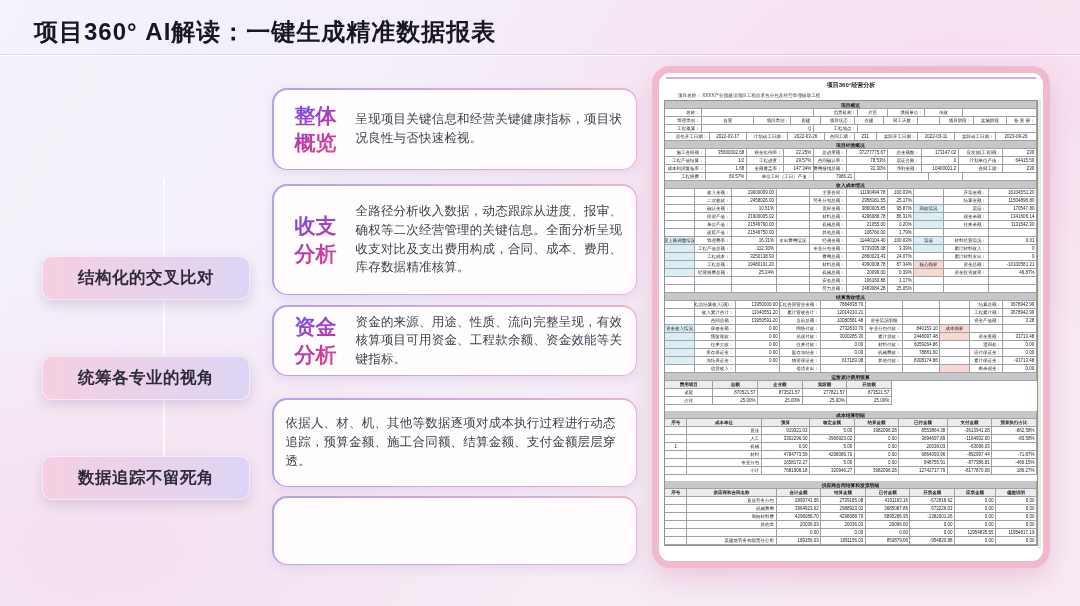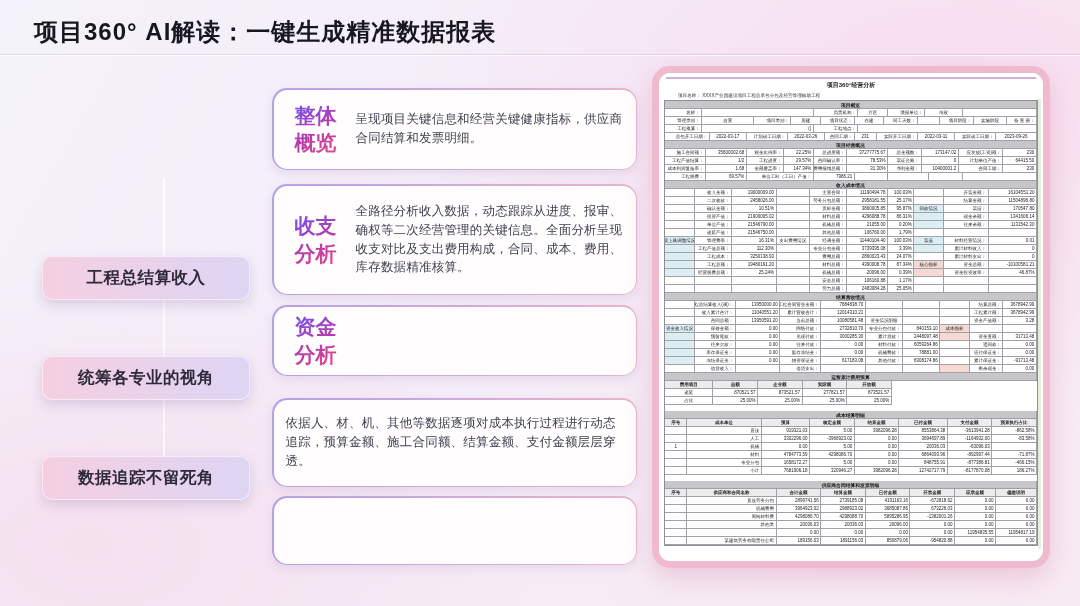--- a/index.html
+++ b/index.html
@@ -54,42 +54,43 @@
 </style>
 </head>
 <body>
 
 <div id="slide">
   <div class="hdr-title">项目360° AI解读：一键生成精准数据报表</div>
   <div class="hdr-line"></div>
 
   <div class="vline"></div>
 
-  <div class="pill" style="top:256px">工程总结算收入</div>
+  <div class="pill" style="top:256px">结构化的交叉比对</div>
   <div class="pill" style="top:456px">数据追踪不留死角</div>
   <div class="pill" style="top:356px">统筹各专业的视角</div>
 
   <div class="fbox" style="top:88px;height:79px">
     <div class="fbox-in">
       <div class="ftitle">整体
 概览</div>
-      <div class="fdesc">呈现项目关键信息和经营关键健康指标，供应商合同结算和发票明细。</div>
+      <div class="fdesc">呈现项目关键信息和经营关键健康指标，项目状况良性与否快速检视。</div>
     </div>
   </div>
   <div class="fbox" style="top:184px;height:108px">
     <div class="fbox-in">
       <div class="ftitle">收支
 分析</div>
       <div class="fdesc">全路径分析收入数据，动态跟踪从进度、报审、确权等二次经营管理的关键信息。全面分析呈现收支对比及支出费用构成，合同、成本、费用、库存数据精准核算。</div>
     </div>
   </div>
   <div class="fbox" style="top:305px;height:68px">
     <div class="fbox-in" style="padding:4px 12px">
       <div class="ftitle">资金
 分析</div>
+      <div class="fdesc" style="line-height:1.45">资金的来源、用途、性质、流向完整呈现，有效核算项目可用资金、工程款余额、资金效能等关键指标。</div>
     </div>
   </div>
   <div class="fbox" style="top:398px;height:86px">
     <div class="fbox-in">
       <div class="fdesc">依据人、材、机、其他等数据逐项对成本执行过程进行动态追踪，预算金额、施工合同额、结算金额、支付金额层层穿透。</div>
     </div>
   </div>
   <div class="fbox" style="top:496px;height:66px">
     <div class="fbox-in">
     </div>

